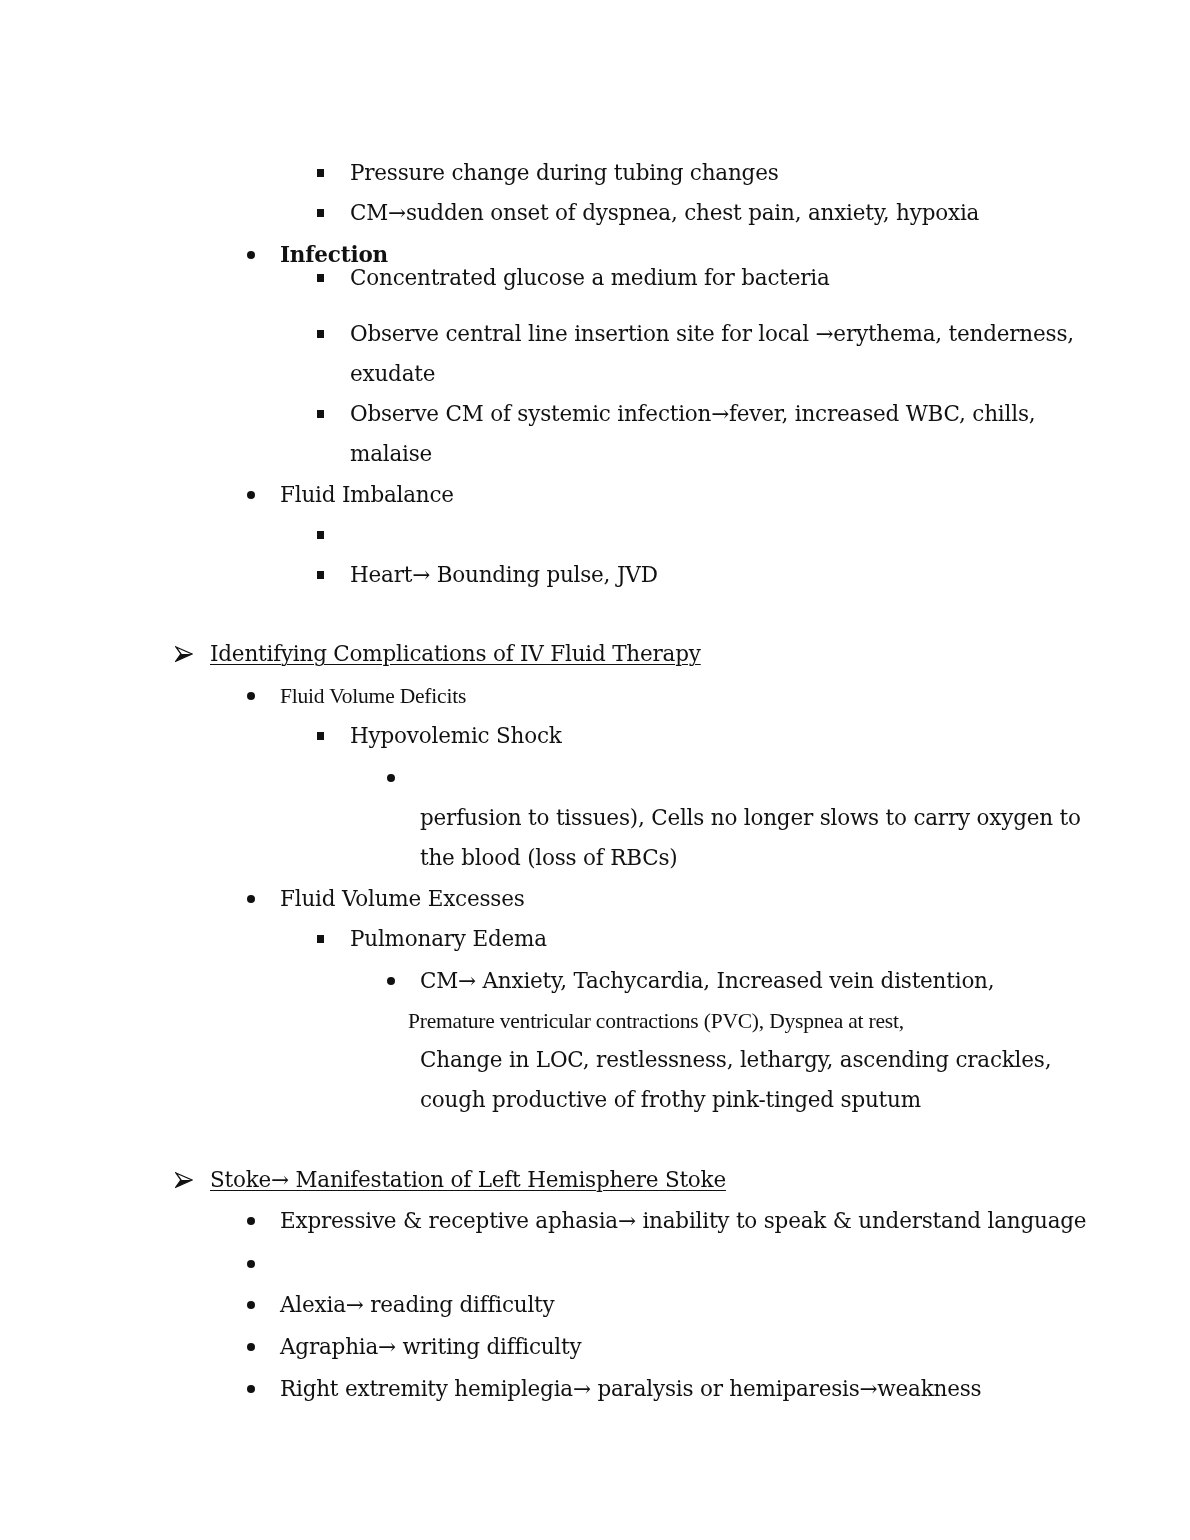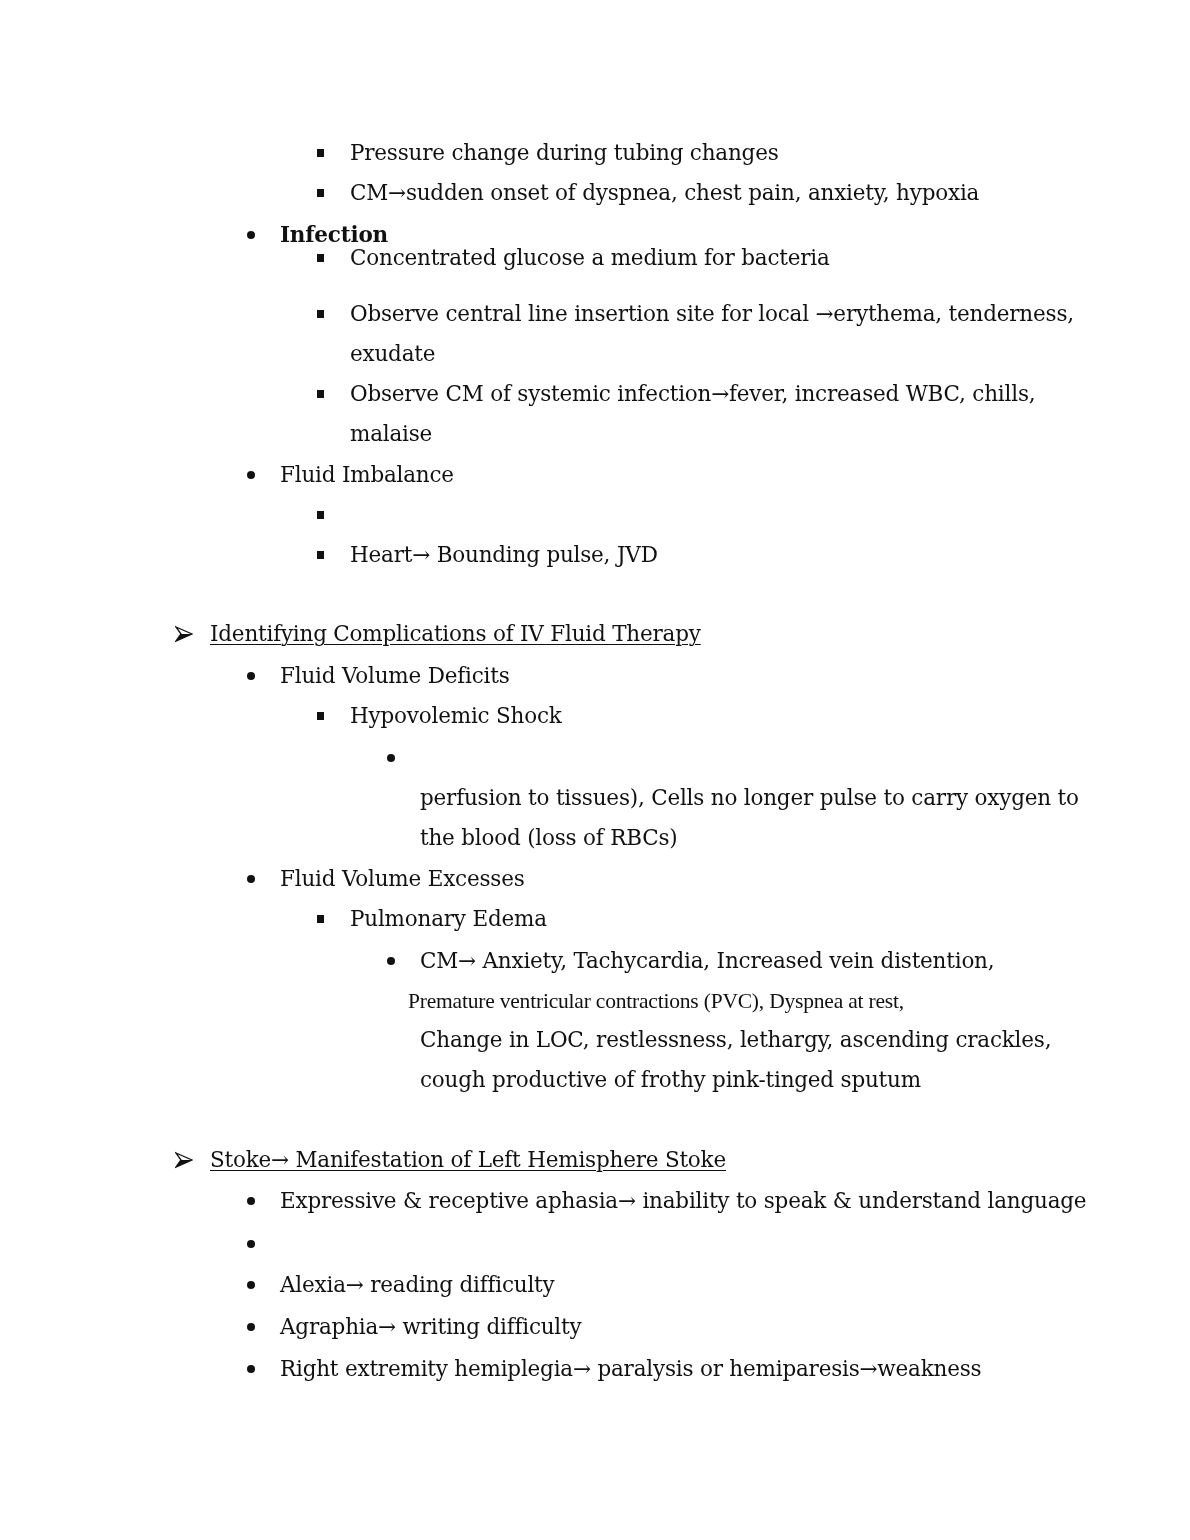--- a/index.html
+++ b/index.html
@@ -7,20 +7,21 @@
     width: 1190px; height: 1540px; position: relative; overflow: hidden;
     font-family: "DejaVu Serif", "Liberation Serif", serif;
     color: #111111;
   }
   .line {
     position: absolute;
     font-size: 21.5px;
     line-height: 40px;
     white-space: nowrap;
     letter-spacing: -0.2px;
+    margin-top: 20px;
   }
   .marker { position: absolute; }
   .m-square { width: 7px; height: 8px; background: #111; }
   .m-dot { width: 8px; height: 8px; border-radius: 50%; background: #111; }
   .m-arrow { width: 18px; height: 18px; }
   .u { text-decoration: underline; text-underline-offset: 3px; text-decoration-thickness: 1px; }
 </style>
 </head>
 <body>
 
@@ -69,33 +70,33 @@
 </div>
 
 <div class="line" style="left:210px; top:614px;">
   <svg class="marker m-arrow" style="left:-35px; top:11px;" viewBox="0 0 18 18">
     <path d="M1 2 L17 9 L1 16 L6 9 Z" fill="none" stroke="#111" stroke-width="1.3" stroke-linejoin="miter"></path>
     <path d="M6 9 L17 9 L1 16 Z" fill="#111"></path>
   </svg>
   <span class="u">Identifying Complications of IV Fluid Therapy</span>
 </div>
 
-<div class="line" style="left:280px; top:656px;">
+<div class="line" style="left:280px; top:656px;font-family:Liberation Serif, serif;">
   <span class="marker m-dot" style="left:-33px; top:16px;"></span>
   <span>Fluid Volume Deficits</span>
 </div>
 <div class="line" style="left:350px; top:696px;">
   <span class="marker m-square" style="left:-33px; top:16px;"></span>
   <span>Hypovolemic Shock</span>
 </div>
 <div class="line" style="left:420px; top:738px;">
   <span class="marker m-dot" style="left:-33px; top:16px;"></span>
 </div>
 <div class="line" style="left:420px; top:778px;">
-  <span>perfusion to tissues), Cells no longer pulse to carry oxygen to</span>
+  <span>perfusion to tissues), Cells no longer slows to carry oxygen to</span>
 </div>
 <div class="line" style="left:420px; top:818px;">
   <span>the blood (loss of RBCs)</span>
 </div>
 
 <div class="line" style="left:280px; top:859px;">
   <span class="marker m-dot" style="left:-33px; top:16px;"></span>
   <span>Fluid Volume Excesses</span>
 </div>
 <div class="line" style="left:350px; top:899px;">

